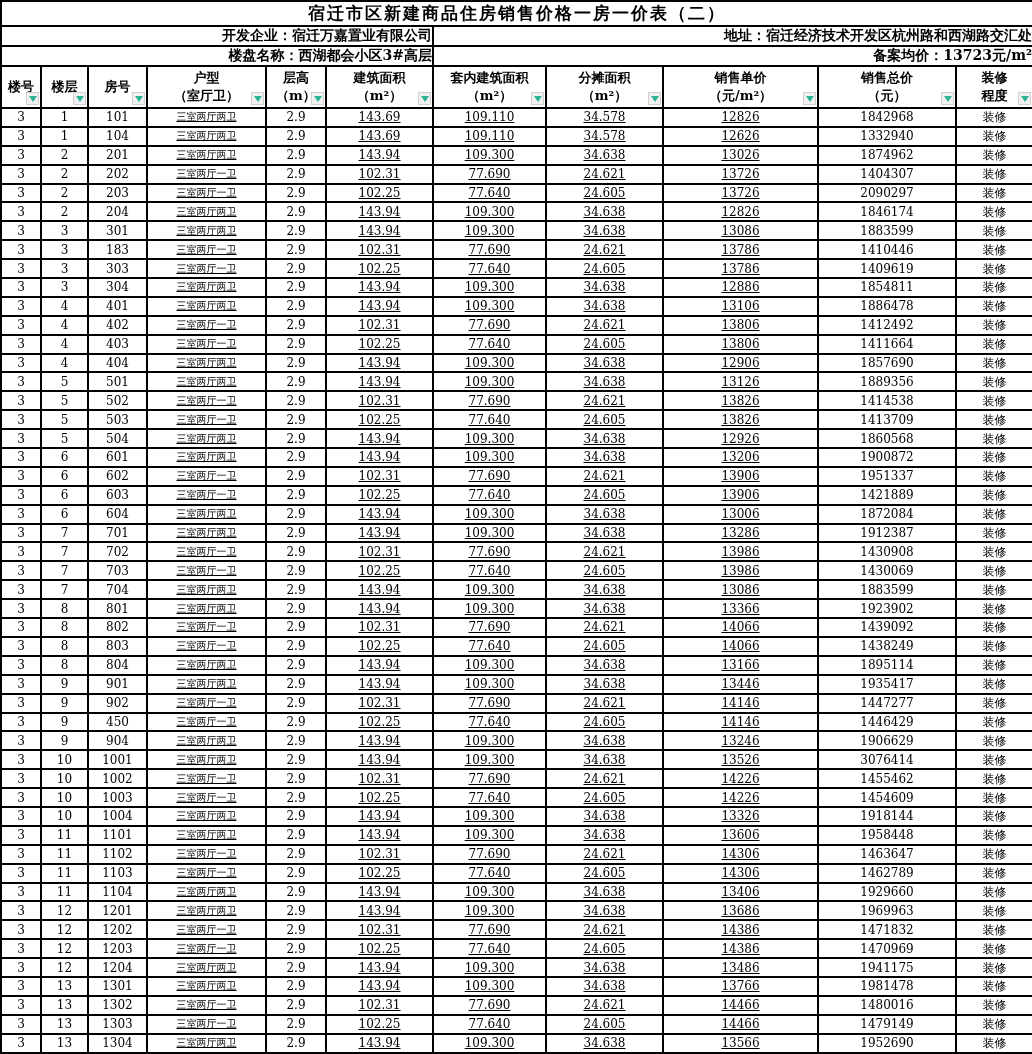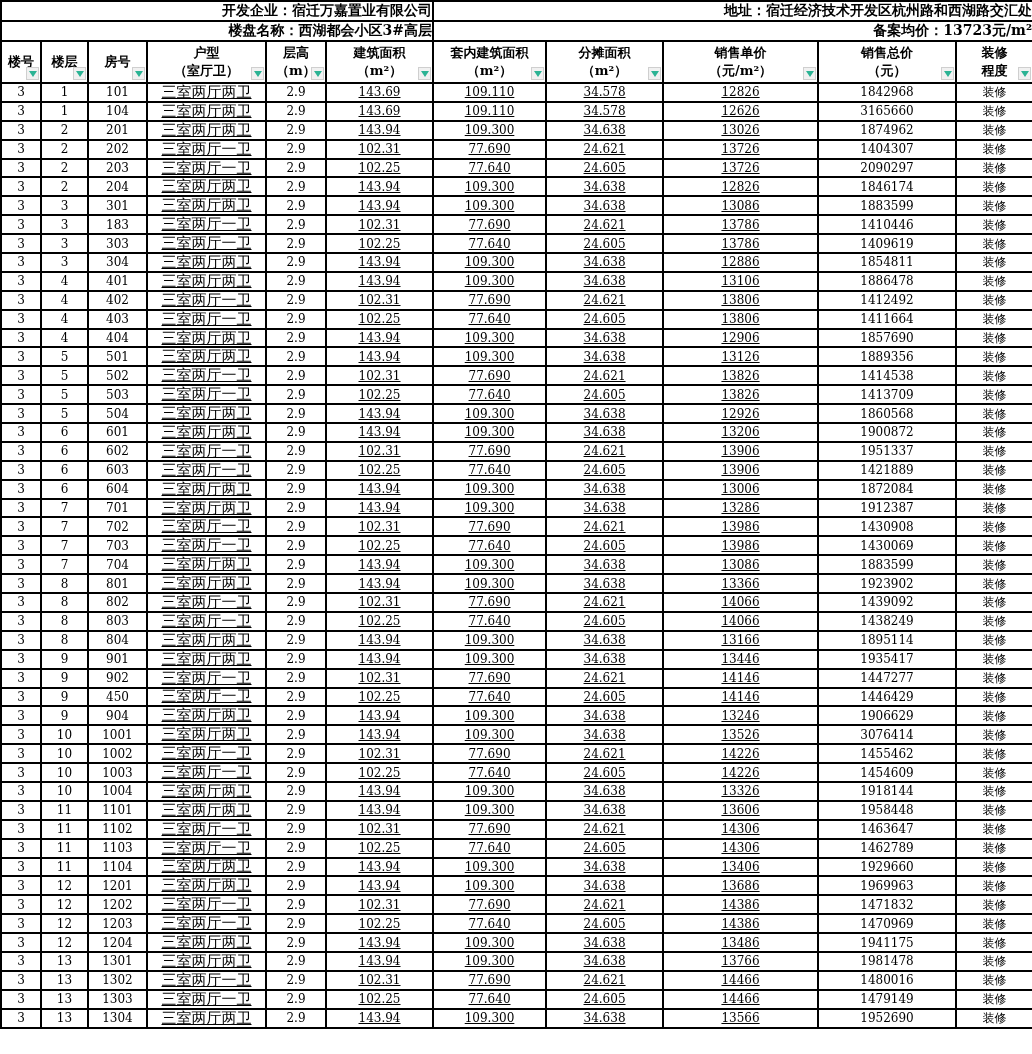--- a/index.html
+++ b/index.html
@@ -30,21 +30,21 @@
     position:absolute; right:1px; bottom:2px; width:13px; height:13px;
     background:#f1f1f1; border:1px solid #cfcfcf; box-sizing:border-box;
     display:flex; align-items:center; justify-content:center; cursor:pointer;
   }
   .tri {
     width:0; height:0;
     border-left:4px solid transparent; border-right:4px solid transparent;
     border-top:6px solid #2bb394;
   }
   tbody.data td { height:16.9px; font-size:12px; line-height:1; }
-  tbody.data td:nth-child(4) { font-size:15px; }
+  tbody.data td:nth-child(4) { font-size:10px; }
   
   tbody.data td:nth-child(4),
   tbody.data td:nth-child(6),
   tbody.data td:nth-child(7),
   tbody.data td:nth-child(8),
   tbody.data td:nth-child(9) { text-decoration:underline; }
 </style>
 </head>
 <body>
 
@@ -57,20 +57,23 @@
       <col style="width:119px">
         <col style="width:60px">
         <col style="width:107px">
       <col style="width:113px">
         <col style="width:117px">
         <col style="width:155px">
       <col style="width:138px">
         <col style="width:77px">
     </colgroup>
     <thead>
+      <tr class="title-row">
+        <th colspan="11">宿迁市区新建商品住房销售价格一房一价表（二）</th>
+      </tr>
       <tr class="info-row r1">
         <th colspan="6">开发企业：宿迁万嘉置业有限公司</th>
         <th colspan="5">地址：宿迁经济技术开发区杭州路和西湖路交汇处</th>
       </tr>
       <tr class="info-row r2">
         <th colspan="6">楼盘名称：西湖都会小区3#高层</th>
         <th colspan="5">备案均价：13723元/m²</th>
       </tr>
       <tr class="header-row">
           <th>
@@ -166,21 +169,21 @@
         <tr>
           <td>3</td>
           <td>1</td>
           <td>104</td>
           <td>三室两厅两卫</td>
           <td>2.9</td>
           <td>143.69</td>
           <td>109.110</td>
           <td>34.578</td>
           <td>12626</td>
-          <td>3165660</td>
+          <td>1332940</td>
           <td>装修</td>
         </tr>
         <tr>
           <td>3</td>
           <td>2</td>
           <td>201</td>
           <td>三室两厅两卫</td>
           <td>2.9</td>
           <td>143.94</td>
           <td>109.300</td>

